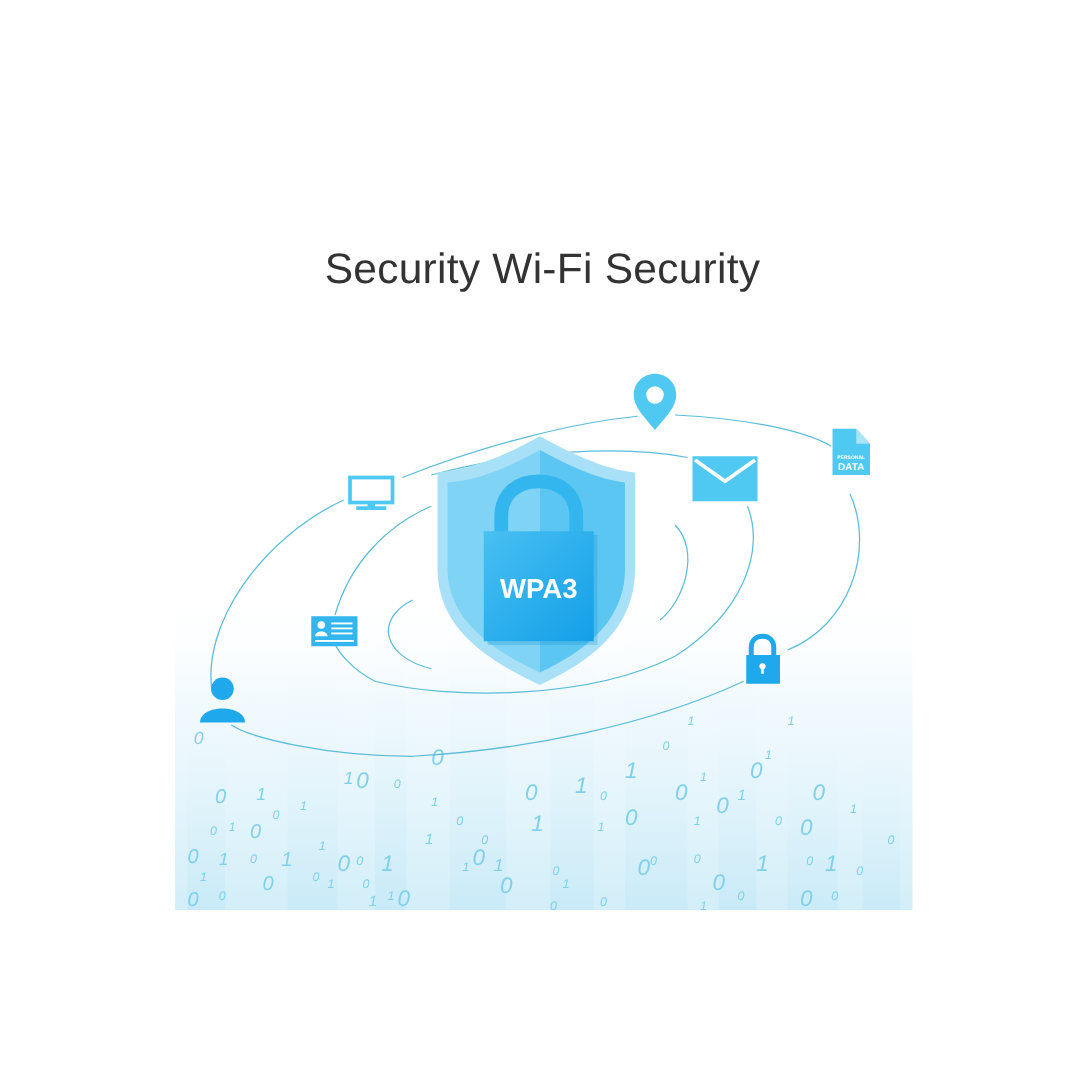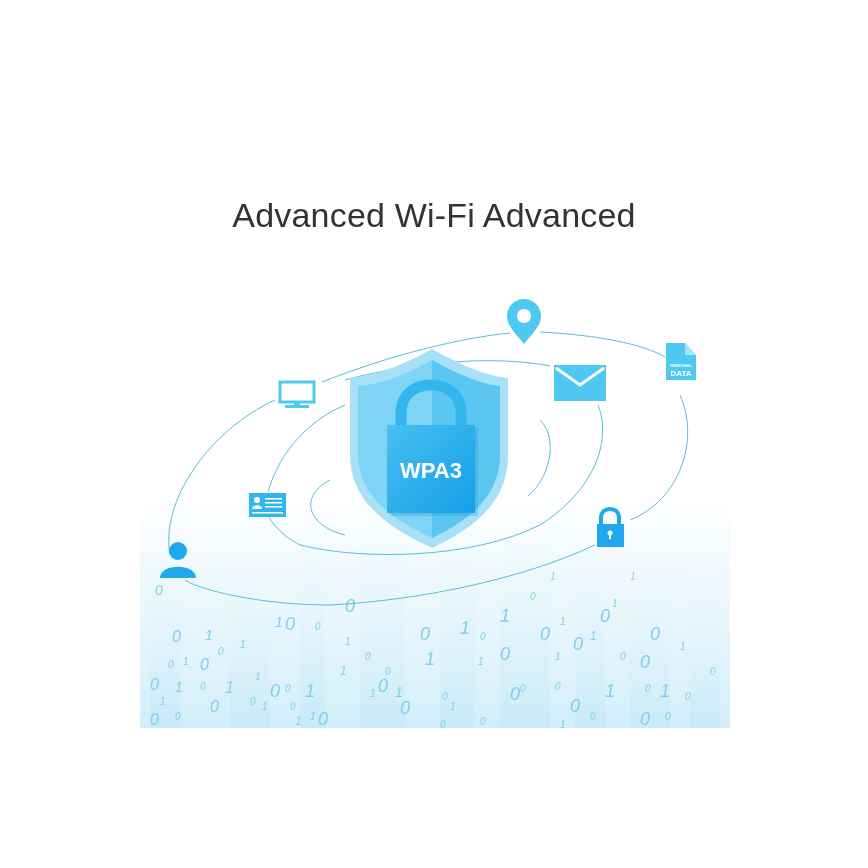--- a/index.html
+++ b/index.html
@@ -5,21 +5,21 @@
   html,body{margin:0;padding:0;background:#ffffff;}
   body{width:868px;height:868px;position:relative;overflow:hidden;font-family:"Liberation Sans",sans-serif;}
   .title{position:absolute;left:0;top:196px;width:868px;text-align:center;font-size:34px;color:#333333;letter-spacing:0.2px;}
   .scene{position:absolute;left:0;top:0;width:868px;height:868px;}
   .digits text{font-family:"Liberation Sans",sans-serif;font-style:italic;fill:#7fd0ea;}
   .wpa-label{font-family:"Liberation Sans",sans-serif;font-weight:bold;}
 </style>
 </head>
 <body>
 
-<div class="title">Advanced Wi-Fi Advanced</div>
+<div class="title">Security Wi-Fi Security</div>
 
 <svg class="scene" viewBox="0 0 868 868" xmlns="http://www.w3.org/2000/svg">
   <defs>
     <linearGradient id="bgfade" x1="0" y1="0" x2="0" y2="1">
       <stop offset="0" stop-color="#ffffff" stop-opacity="0"></stop>
       <stop offset="0.35" stop-color="#e8f6fc" stop-opacity="0.6"></stop>
       <stop offset="1" stop-color="#d2eef9" stop-opacity="1"></stop>
     </linearGradient>
     <linearGradient id="col" x1="0" y1="0" x2="0" y2="1">
       <stop offset="0" stop-color="#ffffff" stop-opacity="0"></stop>

